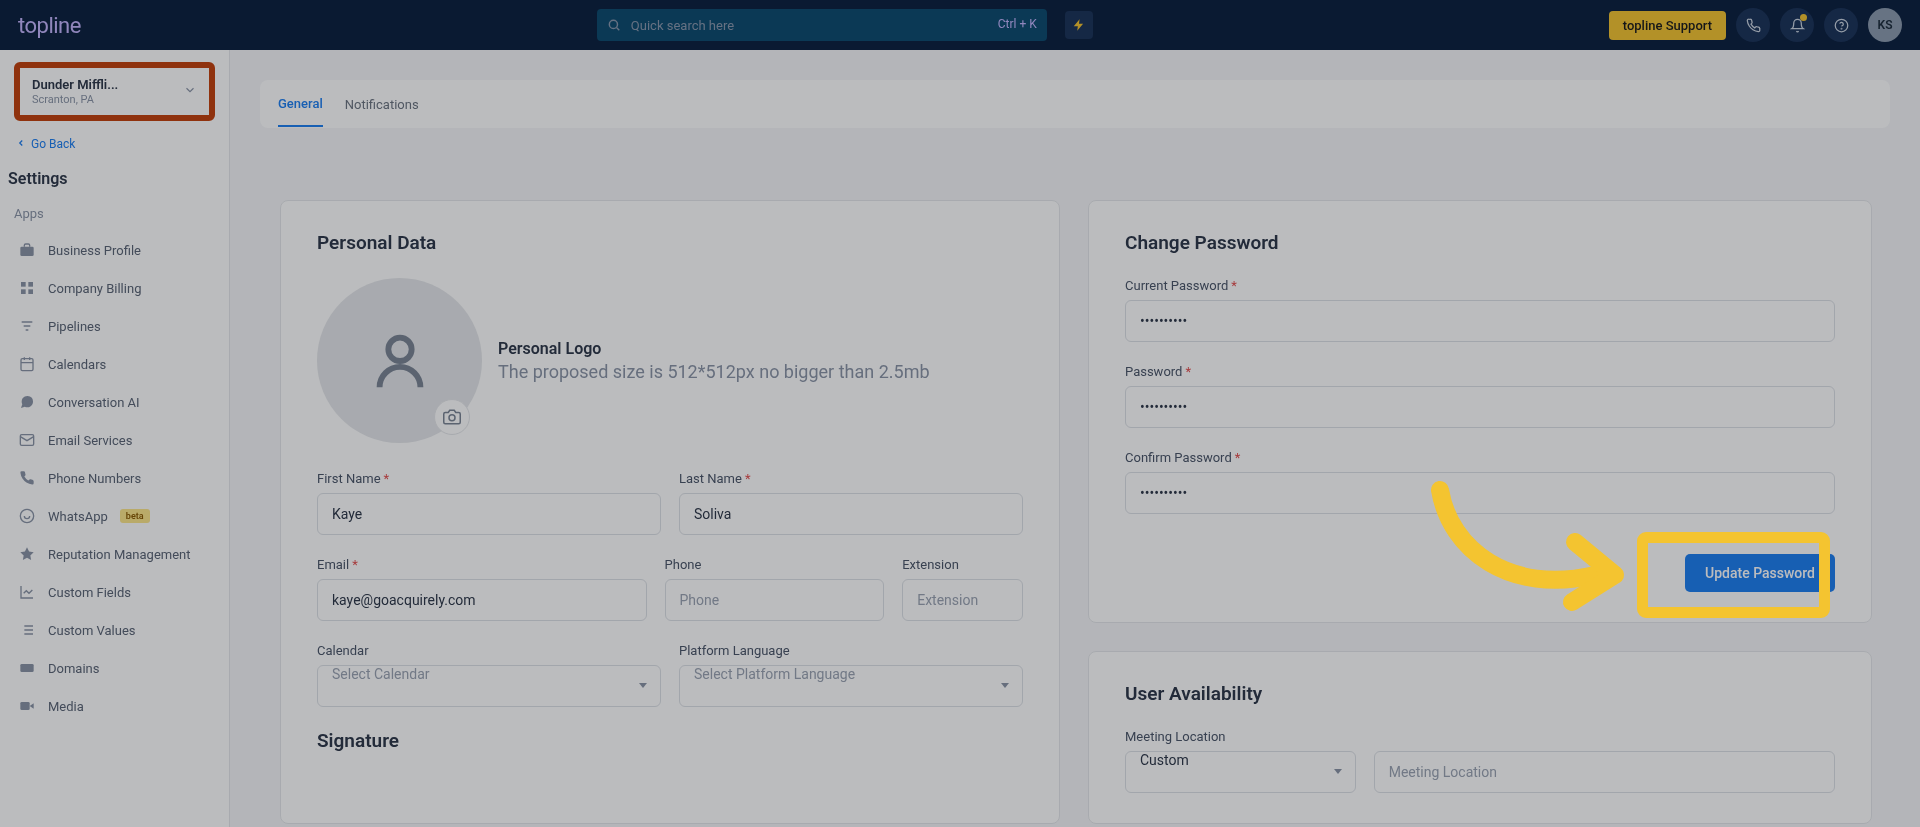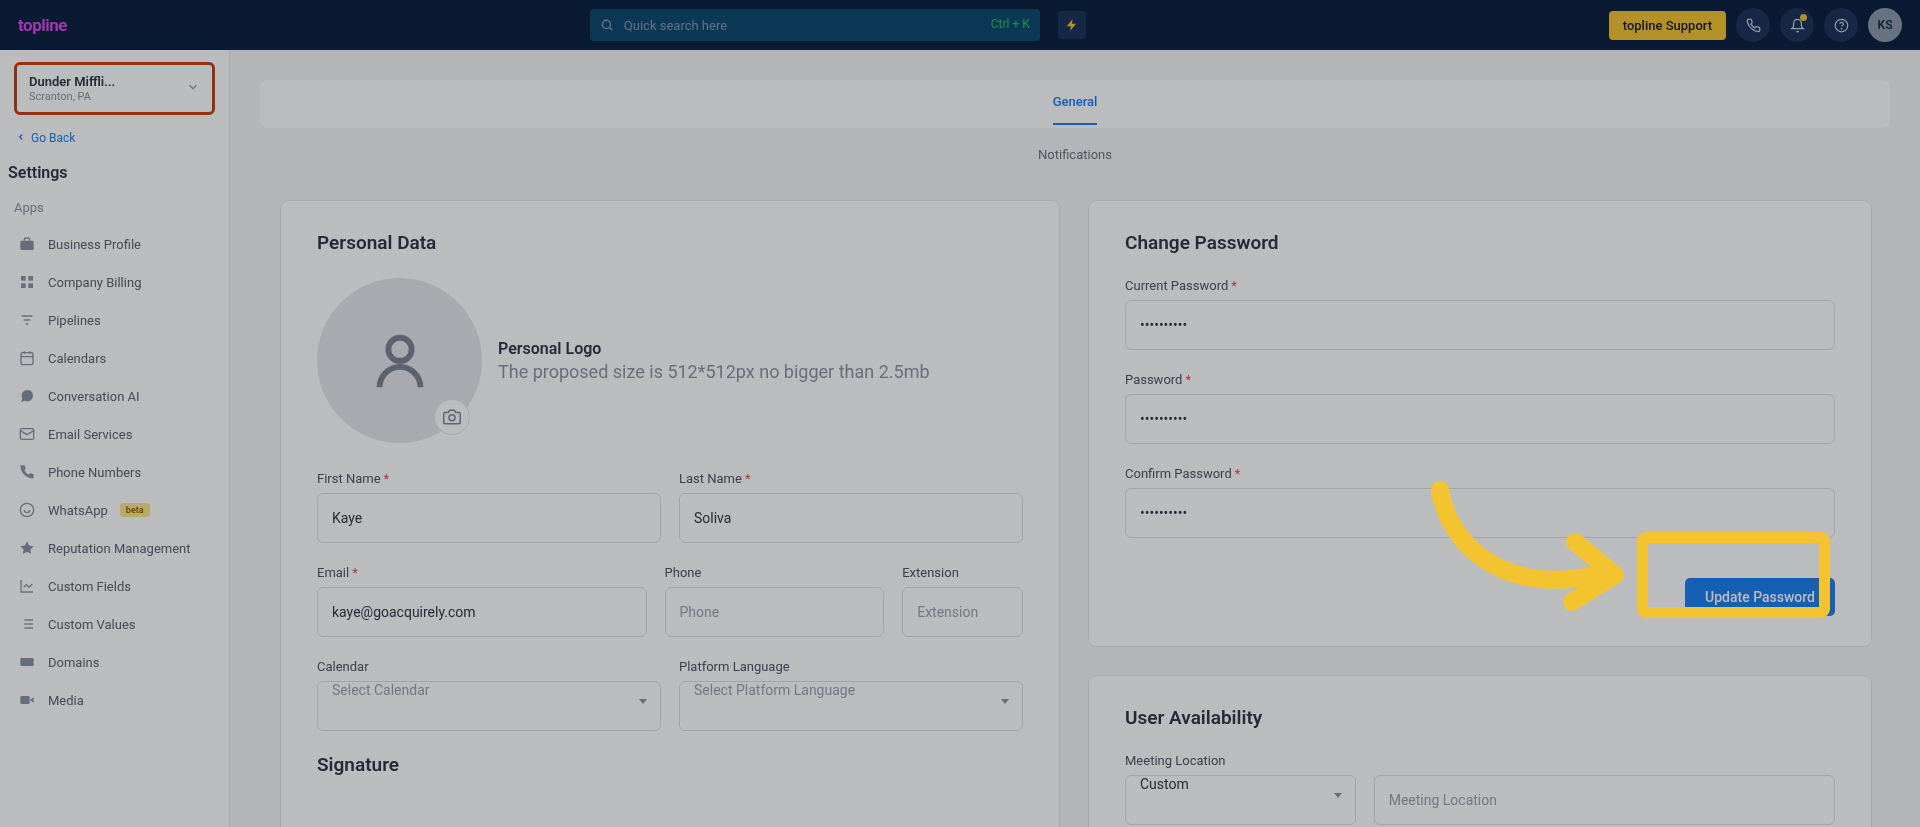--- a/index.html
+++ b/index.html
@@ -1,68 +1,68 @@
 <!DOCTYPE html>
 <html><head>
 <meta charset="utf-8">
 <style>
 * { margin: 0; padding: 0; box-sizing: border-box; font-family: -apple-system, BlinkMacSystemFont, "Segoe UI", Roboto, sans-serif; }
 body { background: #f5f6f8; overflow: hidden; position: relative; width: 1920px; height: 827px; }
 
 
 .topnav { height: 50px; background: #0a1f3d; display: flex; align-items: center; padding: 0 18px; gap: 12px; }
-.logo { color: #d946ef; font-weight: 700; font-size: 17px; letter-spacing: -0.5px; }
+.logo { color: #c4b5fd; font-weight: 400; font-size: 22px; letter-spacing: -0.5px; }
 .search-wrap { margin-left: auto; margin-right: auto; position: relative; width: 450px; }
 .search-input { width: 100%; height: 32px; background: #0c4a6e; border: none; border-radius: 4px; color: #9aa8bd; padding: 0 90px 0 34px; font-size: 13px; }
 .search-input::placeholder { color: #8a98ad; }
 .search-ico { position: absolute; left: 10px; top: 8px; color: #8a98ad; }
-.kbd { position: absolute; right: 10px; top: 8px; color: #22c55e; font-size: 12px; }
+.kbd { position: absolute; right: 10px; top: 8px; color: #c4b5fd; font-size: 12px; }
 .flash-btn { width: 28px; height: 28px; background: #1a3258; border-radius: 4px; display: flex; align-items: center; justify-content: center; color: #f4c430; margin-left: 6px; }
 .nav-right { display: flex; align-items: center; gap: 10px; margin-left: auto; }
 .support-btn { background: #f4c430; color: #1a1a1a; font-size: 13px; font-weight: 500; padding: 7px 14px; border-radius: 4px; border: none; }
 .circ-btn { width: 34px; height: 34px; border-radius: 50%; background: #1a3258; display: flex; align-items: center; justify-content: center; color: #cbd5e1; position: relative; }
 .notif-dot { position: absolute; top: 6px; right: 7px; width: 7px; height: 7px; background: #f4c430; border-radius: 50%; }
 .avatar { width: 34px; height: 34px; border-radius: 50%; background: #8b9aad; color: #1a2a3a; display: flex; align-items: center; justify-content: center; font-size: 12px; font-weight: 600; }
 
 
 .sidebar { position: absolute; top: 50px; left: 0; width: 230px; height: calc(100% - 50px); background: #fff; border-right: 1px solid #e5e7ea; overflow-y: auto; padding-top: 12px; }
-.org-selector { margin: 0 14px 10px; padding: 9px 12px; border: 3px solid #c2410c; border-radius: 6px; display: flex; align-items: center; justify-content: space-between; }
+.org-selector { margin: 0 14px 10px; padding: 9px 12px; border: 6px solid #c2410c; border-radius: 6px; display: flex; align-items: center; justify-content: space-between; }
 .org-text { font-size: 13px; font-weight: 600; color: #2d3748; line-height: 1.25; }
 .org-sub { font-size: 11px; color: #8a94a6; font-weight: 400; }
 .go-back { display: flex; align-items: center; gap: 5px; color: #1d7ef0; font-size: 12px; padding: 6px 16px; margin-bottom: 8px; }
 .section-title { font-size: 16px; font-weight: 600; color: #2d3748; padding: 4px 8px 8px; }
 .nav-item { display: flex; align-items: center; gap: 12px; padding: 10px 18px; font-size: 13px; color: #5a6475; cursor: pointer; }
 .nav-item.subtle { color: #8a94a6; padding-left: 14px; }
 .nav-item.active { background: #eaf2fe; color: #1d7ef0; border-left: 3px solid #1d7ef0; padding-left: 15px; }
 .nav-ico { width: 18px; height: 18px; display: flex; align-items: center; justify-content: center; color: #8a94a6; flex-shrink: 0; }
 .nav-item.active .nav-ico { color: #1d7ef0; }
 .badge { background: #fde68a; color: #8a5a00; font-size: 9px; padding: 2px 6px; border-radius: 3px; font-weight: 600; }
 
 
 .main { position: absolute; top: 50px; left: 230px; right: 0; height: calc(100% - 50px); overflow: hidden; }
-.tabs-card { margin: 30px 30px 0; background: #fff; border-radius: 8px; padding: 0 18px; height: 48px; display: flex; align-items: center; gap: 8px; flex-direction: column; }
+.tabs-card { margin: 30px 30px 0; background: #fff; border-radius: 8px; padding: 0 18px; height: 48px; display: flex; align-items: center; gap: 22px; }
 .tab { font-size: 13px; color: #6b7480; padding: 14px 0; cursor: pointer; }
 .tab.active { color: #1d7ef0; border-bottom: 2px solid #1d7ef0; font-weight: 500; }
 
 .content-scroll { position: absolute; top: 120px; left: 30px; right: 18px; bottom: 0; overflow-y: scroll; padding-right: 10px; }
 .content-row { display: flex; gap: 28px; padding: 30px 20px; }
 .card { background: #fff; border: 1px solid #e5e7ea; border-radius: 8px; padding: 30px 36px; }
 .card-left { width: 780px; flex-shrink: 0; }
 .card-title { font-size: 19px; font-weight: 600; color: #2d3748; margin-bottom: 24px; }
 
 .profile-row { display: flex; align-items: center; gap: 16px; margin-bottom: 28px; }
 .avatar-circle { width: 165px; height: 165px; border-radius: 50%; background: #e5e7ea; display: flex; align-items: center; justify-content: center; position: relative; }
 .avatar-circle svg { color: #7a8494; }
 .cam-badge { position: absolute; bottom: 8px; right: 12px; width: 36px; height: 36px; border-radius: 50%; background: #fff; border: 1px solid #e5e7ea; display: flex; align-items: center; justify-content: center; color: #4a5568; }
 .logo-title { font-size: 16px; font-weight: 600; color: #2d3748; }
 .logo-sub { font-size: 18px; color: #8a94a6; margin-top: 3px; }
 
 .field-label { font-size: 13px; color: #4a5568; margin-bottom: 7px; display: block; }
 .req { color: #e34b4b; margin-left: 3px; }
-.input { width: 100%; height: 50px; border: 1px solid #dde1e6; border-radius: 6px; padding: 0 14px; font-size: 14px; color: #2d3748; background: #fff; }
+.input { width: 100%; height: 42px; border: 1px solid #dde1e6; border-radius: 6px; padding: 0 14px; font-size: 14px; color: #2d3748; background: #fff; }
 .input::placeholder { color: #9aa3b2; }
 .select-wrap { position: relative; }
 .select-wrap::after { content: ""; position: absolute; right: 14px; top: 18px; border-left: 4px solid transparent; border-right: 4px solid transparent; border-top: 5px solid #8a94a6; }
 .select-wrap .input { padding-right: 36px; color: #9aa3b2; cursor: pointer; }
 .row { display: flex; gap: 18px; margin-bottom: 22px; }
 .col { flex: 1; }
 
 .update-btn { background: #1d7ef0; color: #fff; border: none; border-radius: 5px; padding: 11px 20px; font-size: 14px; font-weight: 500; cursor: pointer; float: right; }
 
 

